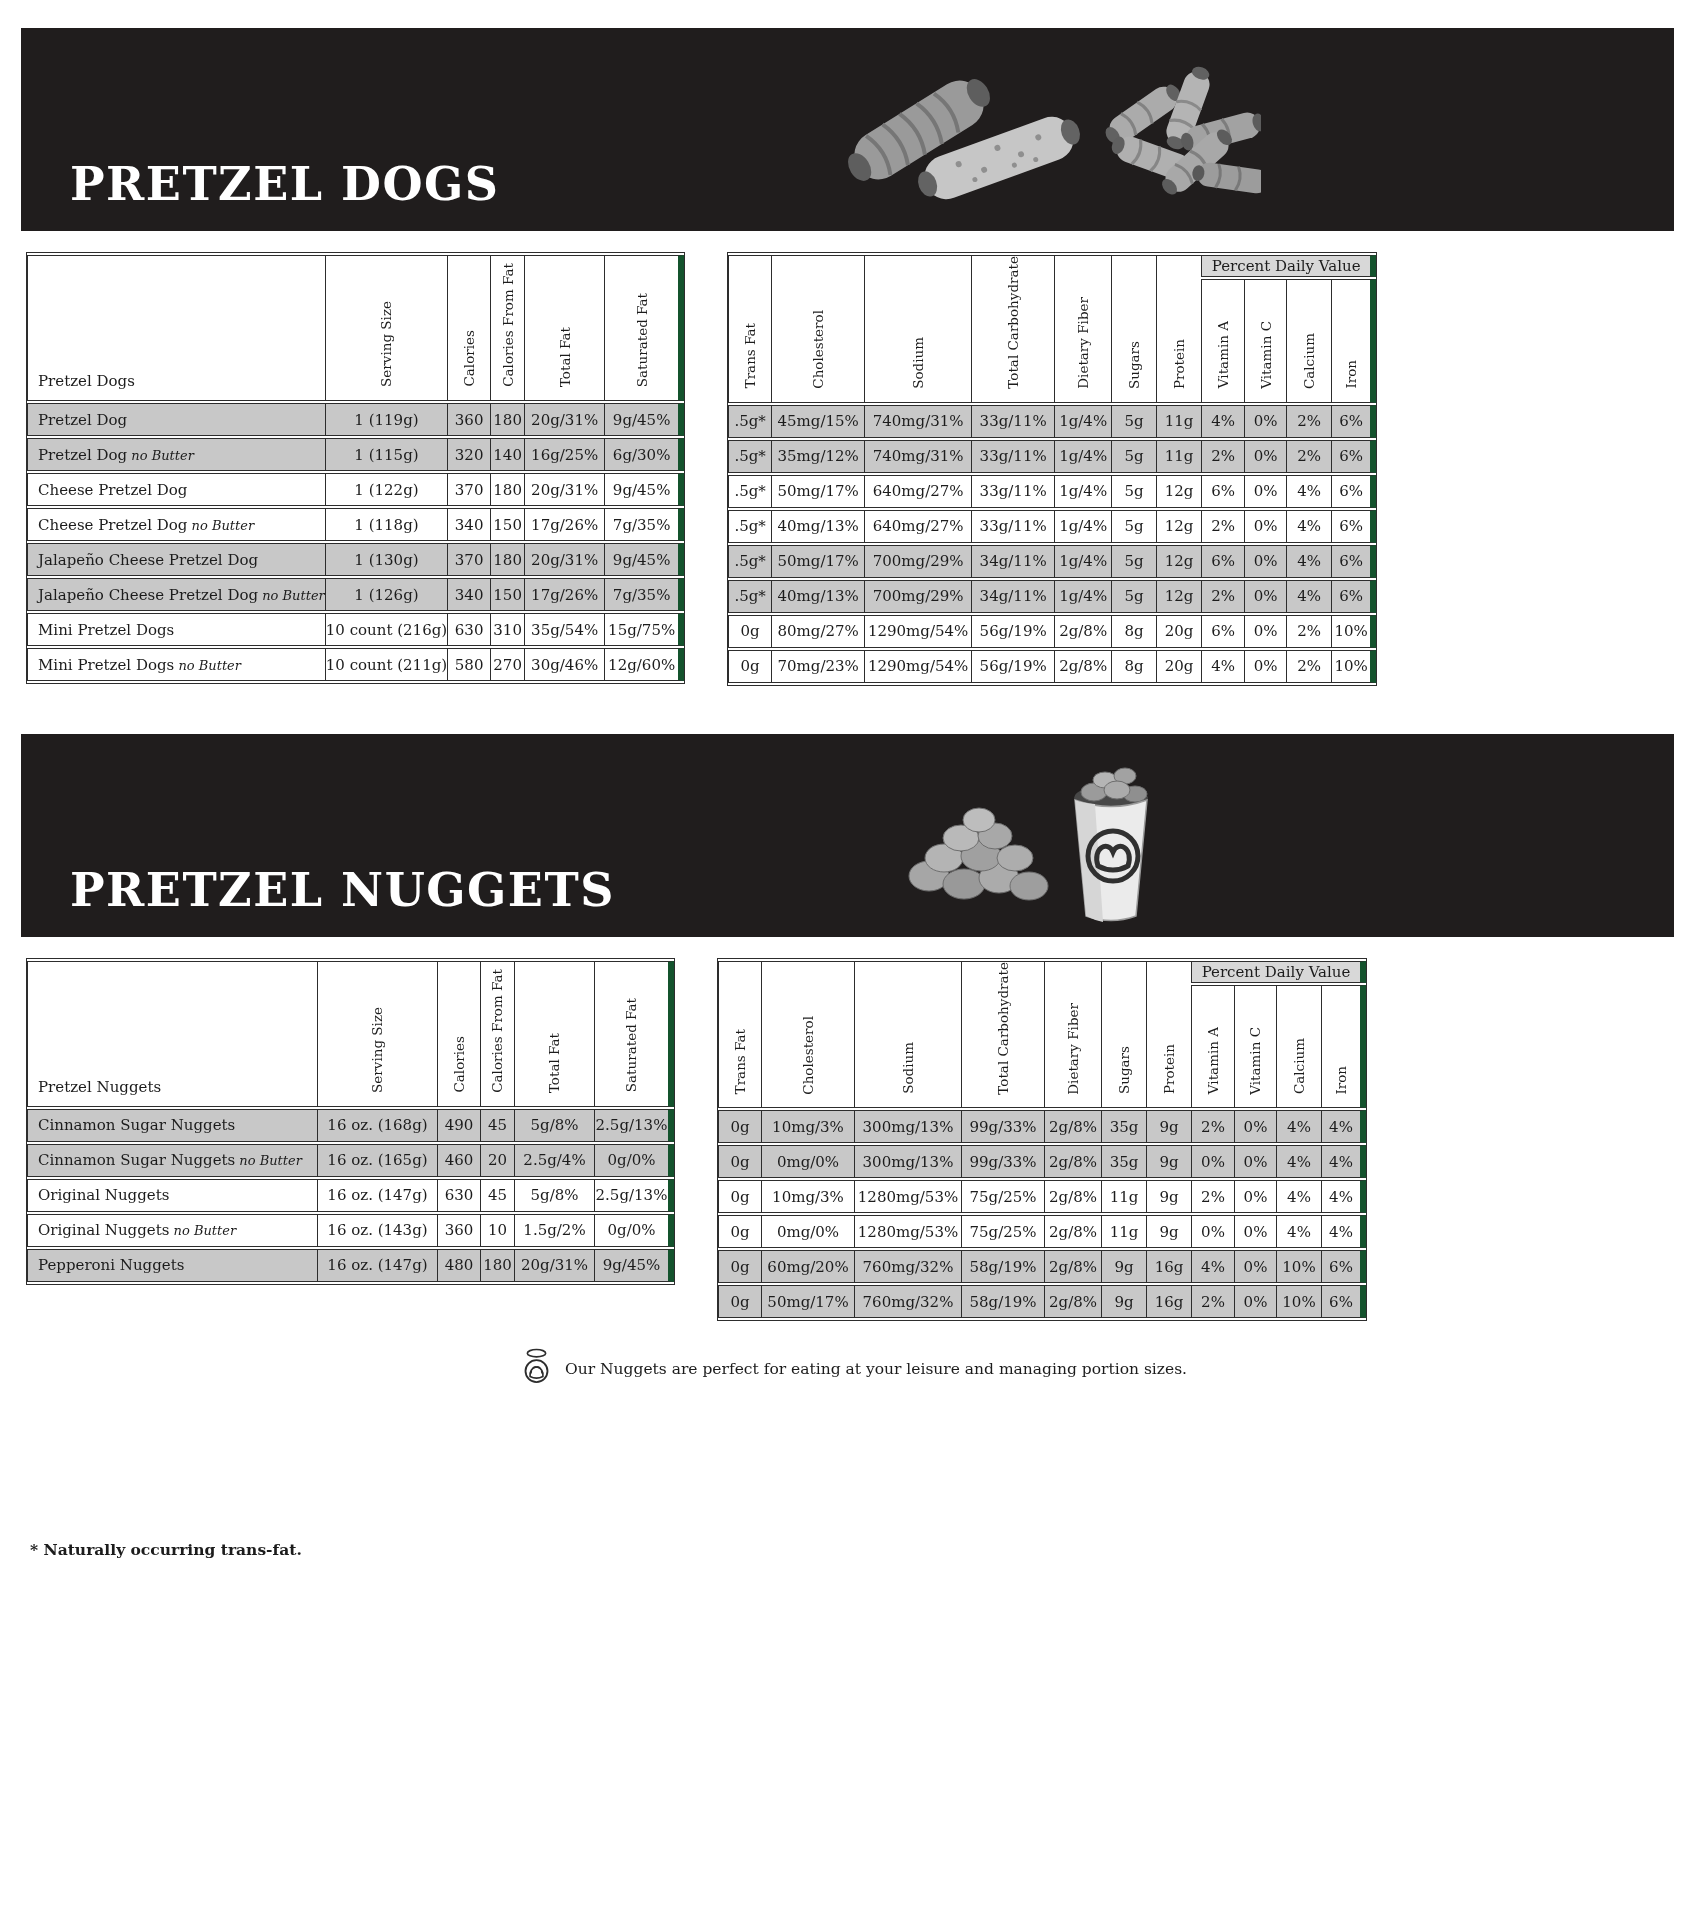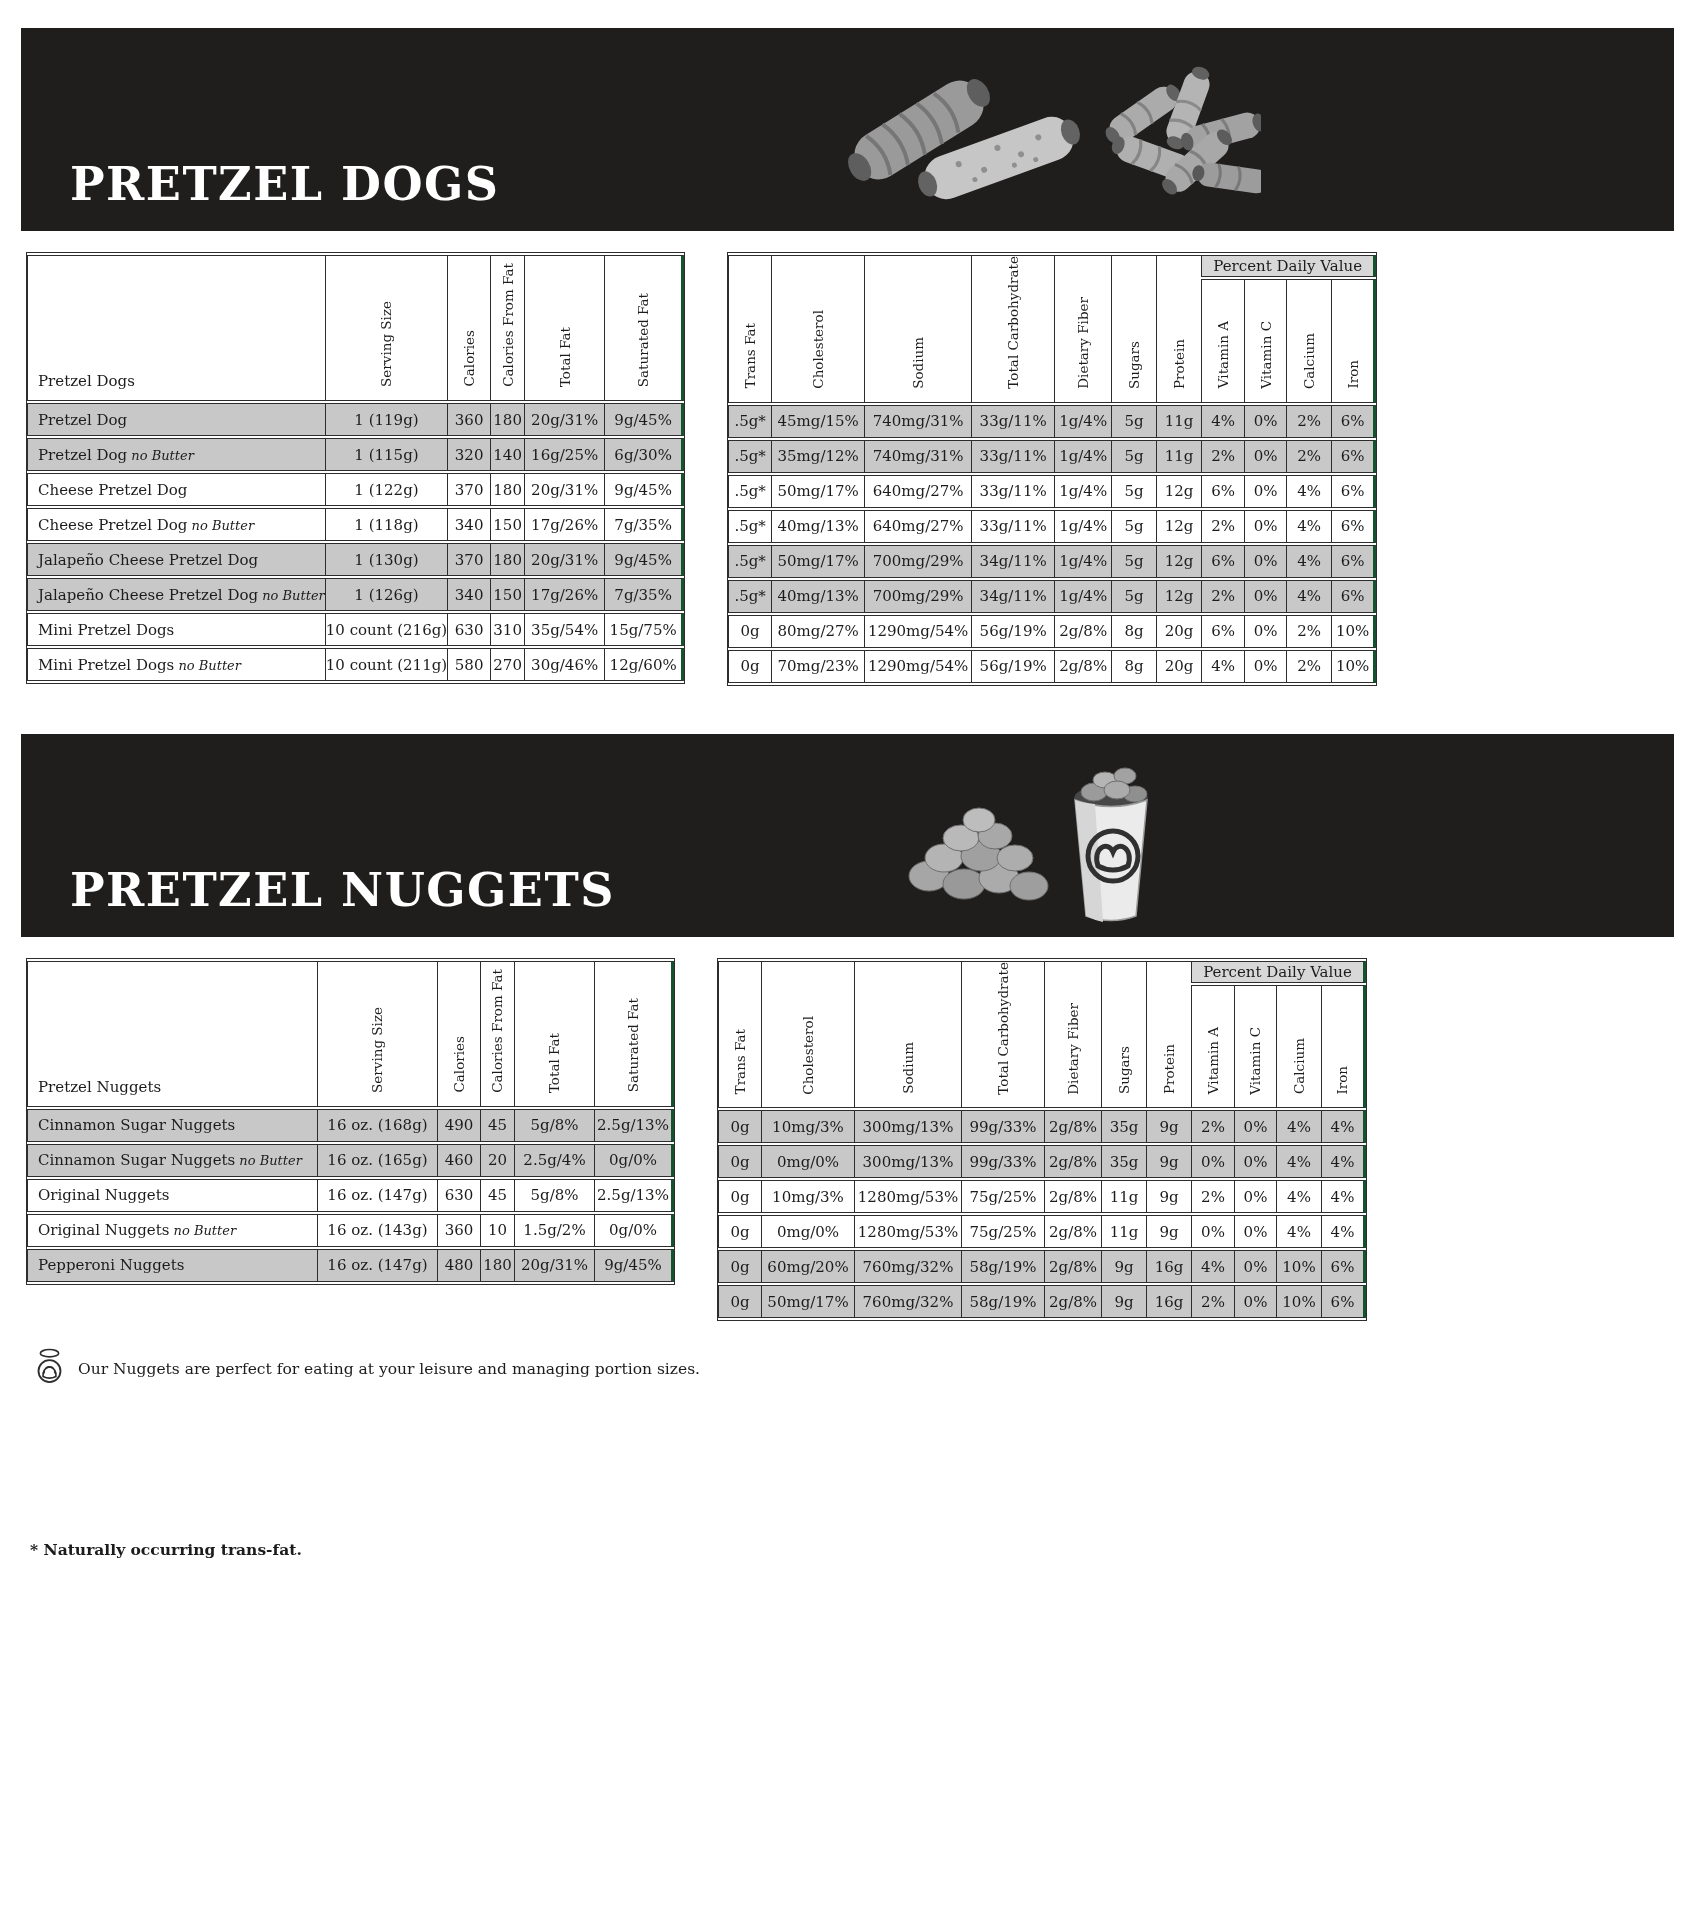--- a/index.html
+++ b/index.html
@@ -27,21 +27,21 @@
   
   .tables { display:flex; gap:42px; align-items:flex-start; margin-top:21px; padding-left:5px; }
   table.ntable {
     border-collapse:separate; border-spacing:0 2px; table-layout:fixed;
     border:1px solid #2d2d2d; background:#ffffff;
   }
   th, td {
     border-top:1px solid #2d2d2d; border-bottom:1px solid #2d2d2d; border-left:1px solid #2d2d2d;
     box-sizing:border-box;
   }
-  th:last-child, td:last-child { border-right:3px solid #14532d; }
+  th:last-child, td:last-child { border-right:6px solid #14532d; }
   th { font-weight:normal; vertical-align:bottom; text-align:center; background:#ffffff; }
   .th-tall { height:146px; }
   .th-vit  { height:122px; vertical-align:bottom; }
   .th-pdv  { height:22px; vertical-align:middle; background:#d8d8d8; font-size:15px; text-align:center; }
   .vlabel {
     writing-mode:vertical-rl; transform:rotate(180deg);
     display:inline-block; font-size:13.5px; line-height:1.05;
     margin-bottom:9px; white-space:nowrap;
   }
   .label-cell { text-align:left; vertical-align:bottom; padding:0 0 10px 10px; font-size:15px; }
@@ -49,21 +49,21 @@
     height:33px; font-size:15px; text-align:center; vertical-align:middle;
     background:#ffffff; white-space:nowrap;
   }
   .name-cell { text-align:left; padding-left:10px; font-size:15px; }
   .nb { font-style:italic; font-size:13px;text-align:right; }
   tr.shade td { background:#c8c8c8; }
 
   
   .nugget-note {
     margin-top:26px; padding-left:12px;
-    display:flex; align-items:center; gap:12px; font-size:15.5px;
+    display:flex; align-items:center; gap:12px; font-size:15.5px;justify-content:center;
   }
   .footnote { margin-top:150px; padding-left:9px; font-size:15.5px;font-weight:bold; }
 </style>
 </head>
 <body>
 
 <div class="page">
 
   <div class="banner">
     <div class="banner-title">PRETZEL DOGS</div>

